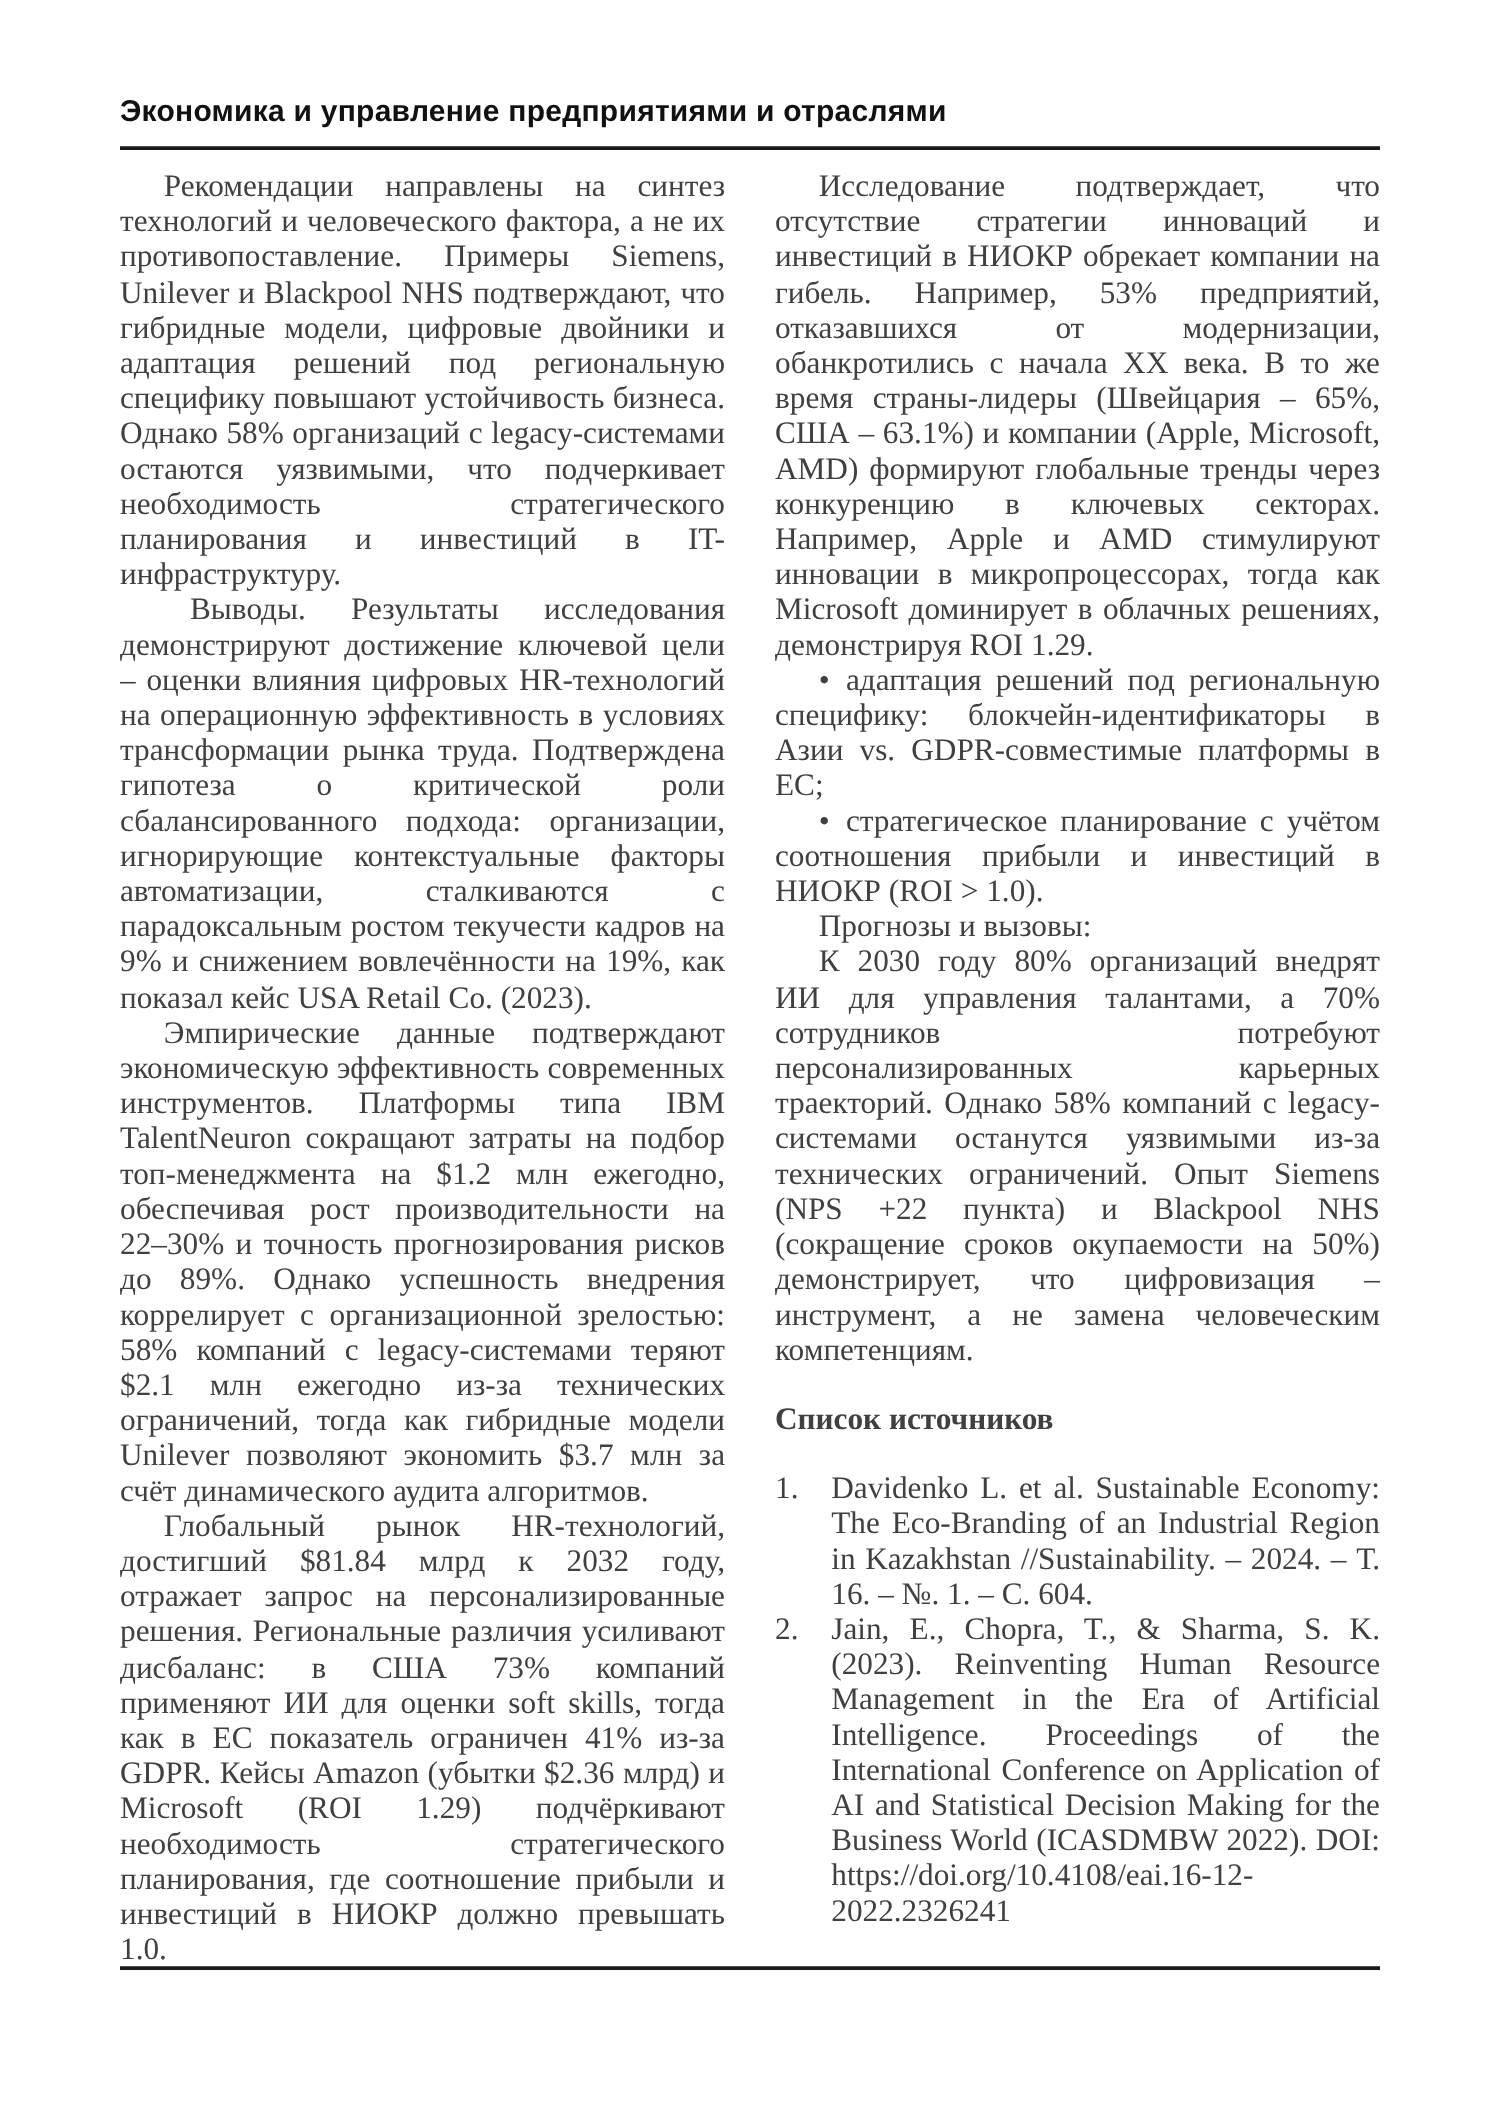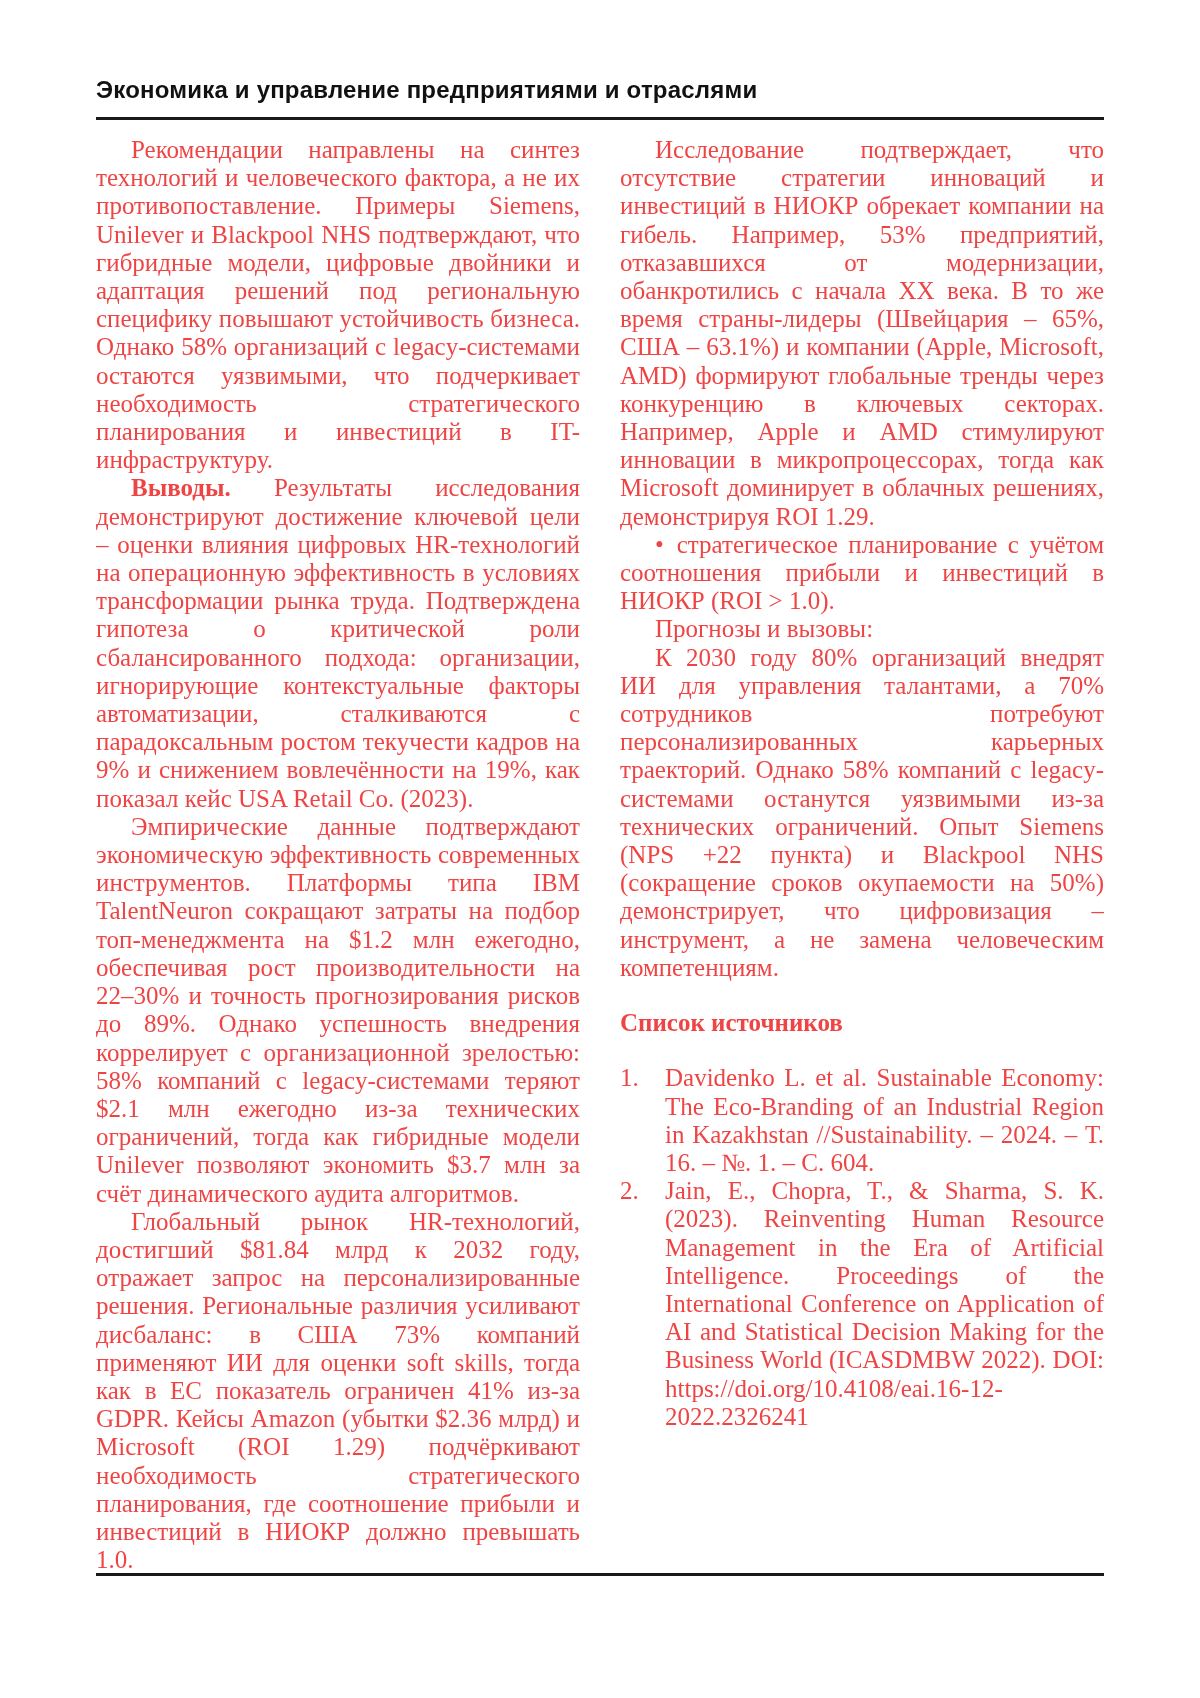--- a/index.html
+++ b/index.html
@@ -41,34 +41,35 @@
     top: 136px;
     left: 96px;
     width: 1008px;
     height: 1436px;
     overflow: hidden;
     display: flex;
     gap: 40px;
     font-family: "Liberation Serif", serif;
     font-size: 25px;
     line-height: 28.2px;
-    color: #ef4444;
+    color: #404040;
   }
   .col {
     flex: 0 0 484px;
     width: 484px;
     text-align: justify;
     hyphens: auto;
   }
   .col p {
     margin: 0;
     text-indent: 35px;
   }
   .lead-bold {
-    font-weight: bold;
+    font-weight: normal;
+    margin-left: 21px;
   }
   .bullet-p {
     text-indent: 40px;
   }
   .bullet-glyph {
     display: inline-block;
     margin-right: 13px;
     text-indent: 0;
   }
   
@@ -126,20 +127,21 @@
       <p>Рекомендации направлены на синтез технологий и человеческого фактора, а не их противопоставление. Примеры Siemens, Unilever и Blackpool NHS подтверждают, что гибридные модели, цифровые двойники и адаптация решений под региональную специфику повышают устойчивость бизнеса. Однако 58% организаций с legacy-системами остаются уязвимыми, что подчеркивает необходимость стратегического планирования и инвестиций в IT-инфраструктуру.</p>
       <p><span class="lead-bold">Выводы. </span><span>Результаты исследования демонстрируют достижение ключевой цели – оценки влияния цифровых HR-технологий на операционную эффективность в условиях трансформации рынка труда. Подтверждена гипотеза о критической роли сбалансированного подхода: организации, игнорирующие контекстуальные факторы автоматизации, сталкиваются с парадоксальным ростом текучести кадров на 9% и снижением вовлечённости на 19%, как показал кейс USA Retail Co. (2023).</span></p>
       <p>Эмпирические данные подтверждают экономическую эффективность современных инструментов. Платформы типа IBM TalentNeuron сокращают затраты на подбор топ-менеджмента на $1.2 млн ежегодно, обеспечивая рост производительности на 22–30% и точность прогнозирования рисков до 89%. Однако успешность внедрения коррелирует с организационной зрелостью: 58% компаний с legacy-системами теряют $2.1 млн ежегодно из-за технических ограничений, тогда как гибридные модели Unilever позволяют экономить $3.7 млн за счёт динамического аудита алгоритмов.</p>
       <p>Глобальный рынок HR-технологий, достигший $81.84 млрд к 2032 году, отражает запрос на персонализированные решения. Региональные различия усиливают дисбаланс: в США 73% компаний применяют ИИ для оценки soft skills, тогда как в ЕС показатель ограничен 41% из-за GDPR. Кейсы Amazon (убытки $2.36 млрд) и Microsoft (ROI 1.29) подчёркивают необходимость стратегического планирования, где соотношение прибыли и инвестиций в НИОКР должно превышать 1.0.</p>
 
     </div>
 
     <div class="col">
       <p>Исследование подтверждает, что отсутствие стратегии инноваций и инвестиций в НИОКР обрекает компании на гибель. Например, 53% предприятий, отказавшихся от модернизации, обанкротились с начала XX века. В то же время страны-лидеры (Швейцария – 65%, США – 63.1%) и компании (Apple, Microsoft, AMD) формируют глобальные тренды через конкуренцию в ключевых секторах. Например, Apple и AMD стимулируют инновации в микропроцессорах, тогда как Microsoft доминирует в облачных решениях, демонстрируя ROI 1.29.</p>
 
+      <p class="bullet-p"><span class="bullet-glyph">•</span><span>адаптация решений под региональную специфику: блокчейн-идентификаторы в Азии vs. GDPR-совместимые платформы в ЕС;</span></p>
       <p class="bullet-p"><span class="bullet-glyph">•</span><span>стратегическое планирование с учётом соотношения прибыли и инвестиций в НИОКР (ROI &gt; 1.0).</span></p>
 
       <p>Прогнозы и вызовы:</p>
       <p>К 2030 году 80% организаций внедрят ИИ для управления талантами, а 70% сотрудников потребуют персонализированных карьерных траекторий. Однако 58% компаний с legacy-системами останутся уязвимыми из-за технических ограничений. Опыт Siemens (NPS +22 пункта) и Blackpool NHS (сокращение сроков окупаемости на 50%) демонстрирует, что цифровизация – инструмент, а не замена человеческим компетенциям.</p>
 
       <p class="refs-title">Список источников</p>
 
       <div class="ref">
         <span class="ref-num">1.</span>
         <span class="ref-body">Davidenko L. et al. Sustainable Economy: The Eco-Branding of an Industrial Region in Kazakhstan //Sustainability. – 2024. – Т. 16. – №. 1. – С. 604.</span>

